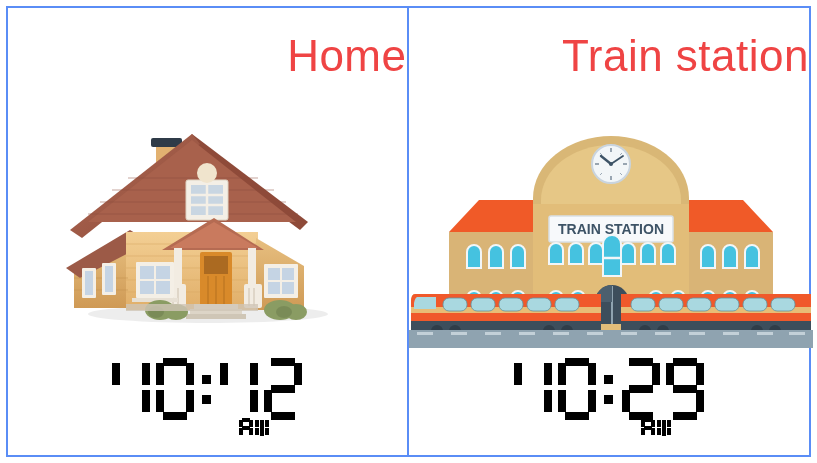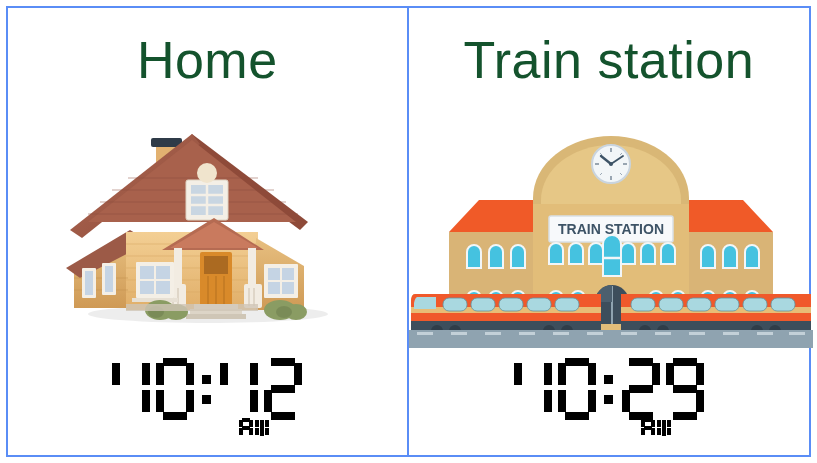--- a/index.html
+++ b/index.html
@@ -34,24 +34,24 @@
   }
   .panel.left {
     border-right: 2px solid #5a8df6;
   }
 
   .panel-title {
     position: absolute;
     top: 24px;
     left: 0;
     right: 0;
-    text-align: center;
-    font-size: 52px;
+    text-align: right;
+    font-size: 44px;
     font-weight: 300;
-    color: #14532d;
+    color: #ef4444;
     letter-spacing: 0.5px;
     line-height: 1.1;
     font-family: "Liberation Sans", sans-serif;
   }
 
   .art {
     position: absolute;
     left: 0;
     right: 0;
     top: 110px;

